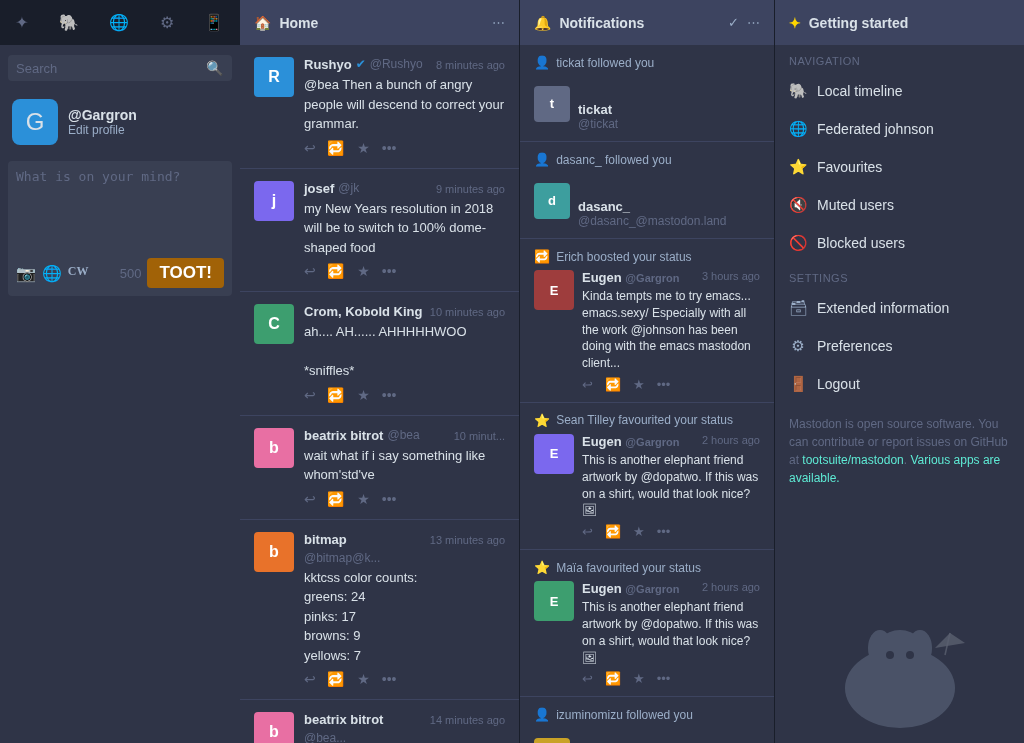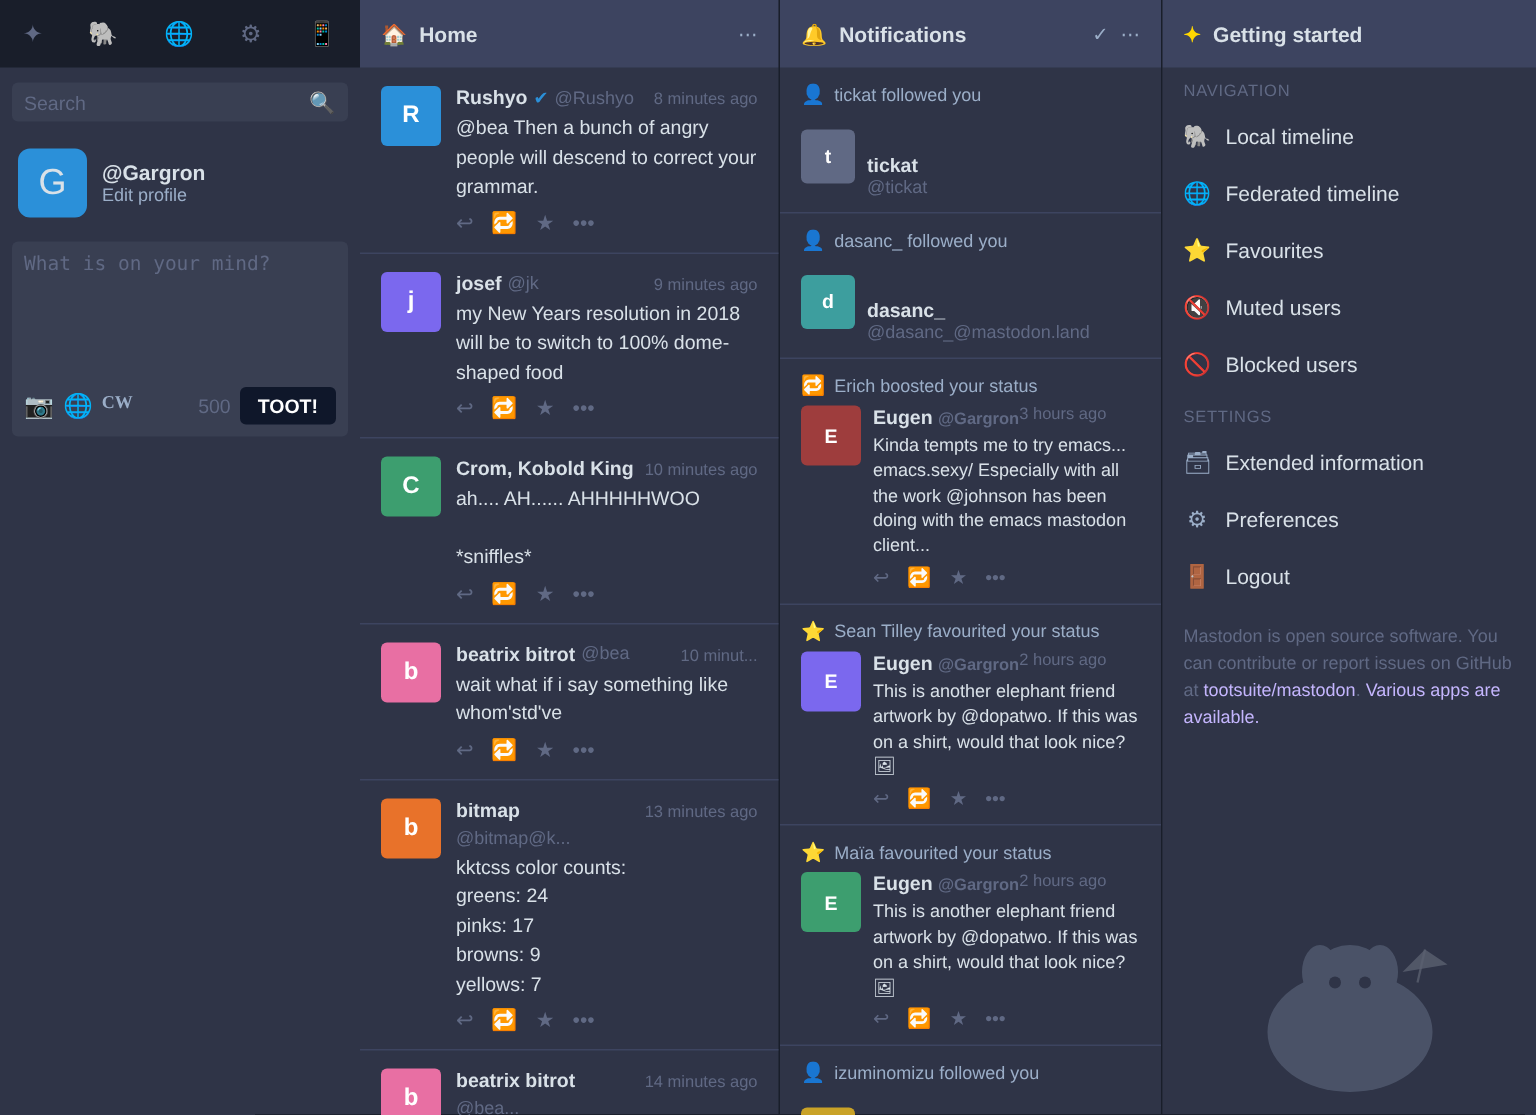--- a/index.html
+++ b/index.html
@@ -90,28 +90,28 @@
     .compose-footer {
       display: flex;
       align-items: center;
       gap: 6px;
       margin-top: 6px;
     }
     .compose-icons { display: flex; gap: 6px; flex: 1; }
     .compose-icon { color: #606984; font-size: 16px; cursor: pointer; }
     .char-count { color: #606984; font-size: 13px; margin-left: auto; }
     .toot-btn {
-      background: #0f172a;
+      background: #a16207;
       color: white;
       border: none;
       border-radius: 4px;
       padding: 5px 12px;
       font-weight: bold;
       cursor: pointer;
-      font-size: 13px;
+      font-size: 17px;
     }
 
     
     .columns-area {
       display: flex;
       flex: 1;
       overflow: hidden;
     }
 
     
@@ -169,21 +169,21 @@
       display: flex; align-items: center; justify-content: center;
     }
     .status-content { flex: 1; min-width: 0; }
     .status-header {
       display: flex;
       align-items: baseline;
       justify-content: space-between;
       margin-bottom: 3px;
       gap: 4px;
     }
-    .status-name-area { display: flex; align-items: center; gap: 4px; flex-wrap: wrap; }
+    .status-name-area { display: flex; gap: 4px; flex-wrap: wrap; }
     .status-display-name { font-weight: bold; color: #d9e1e8; font-size: 13px; }
     .status-handle { color: #606984; font-size: 12px; }
     .verified-icon { color: #2b90d9; font-size: 12px; }
     .status-time { color: #606984; font-size: 11px; flex-shrink: 0; }
     .status-text { color: #d9e1e8; font-size: 13px; line-height: 1.5; margin-bottom: 6px; }
     .status-actions {
       display: flex;
       gap: 12px;
       color: #606984;
       font-size: 14px;
@@ -234,20 +234,21 @@
       width: 40px;
       height: 40px;
       border-radius: 4px;
       background: #606984;
       flex-shrink: 0;
       overflow: hidden;
     }
     .notif-status-content { flex: 1; }
     .notif-status-header {
       display: flex;
+      justify-content: space-between;
       margin-bottom: 3px;
     }
     .notif-status-name { font-weight: bold; color: #d9e1e8; font-size: 13px; }
     .notif-status-time { color: #606984; font-size: 11px; }
     .notif-status-text { color: #d9e1e8; font-size: 12px; line-height: 1.4; }
     .notif-actions {
       display: flex;
       gap: 12px;
       color: #606984;
       font-size: 13px;
@@ -299,21 +300,21 @@
     }
     .right-nav-item .nav-icon { color: #606984; font-size: 15px; width: 18px; text-align: center; }
     .right-nav-item.settings-item .nav-icon { color: #9baec8; }
 
     .mastodon-info {
       padding: 12px 14px;
       color: #606984;
       font-size: 12px;
       line-height: 1.5;
     }
-    .mastodon-info a { color: #c4b5fd; text-decoration: none; text-align: right; }
+    .mastodon-info a { color: #5eead4; text-decoration: none; text-align: right; }
 
     
     .av-blue { background: #2b90d9; }
     .av-green { background: #3d9e6f; }
     .av-purple { background: #7b68ee; }
     .av-orange { background: #e8722a; }
     .av-pink { background: #e86fa3; }
     .av-gray { background: #606984; }
     .av-teal { background: #3d9e9e; }
     .av-red { background: #9e3d3d; }
@@ -645,21 +646,21 @@
     </div>
 
     <div class="right-section-label">NAVIGATION</div>
 
     <div class="right-nav-item">
       <span class="nav-icon">🐘</span>
       <span>Local timeline</span>
     </div>
     <div class="right-nav-item">
       <span class="nav-icon">🌐</span>
-      <span>Federated timeline</span>
+      <span>Federated johnson</span>
     </div>
     <div class="right-nav-item">
       <span class="nav-icon">⭐</span>
       <span>Favourites</span>
     </div>
     <div class="right-nav-item">
       <span class="nav-icon">🔇</span>
       <span>Muted users</span>
     </div>
     <div class="right-nav-item">

